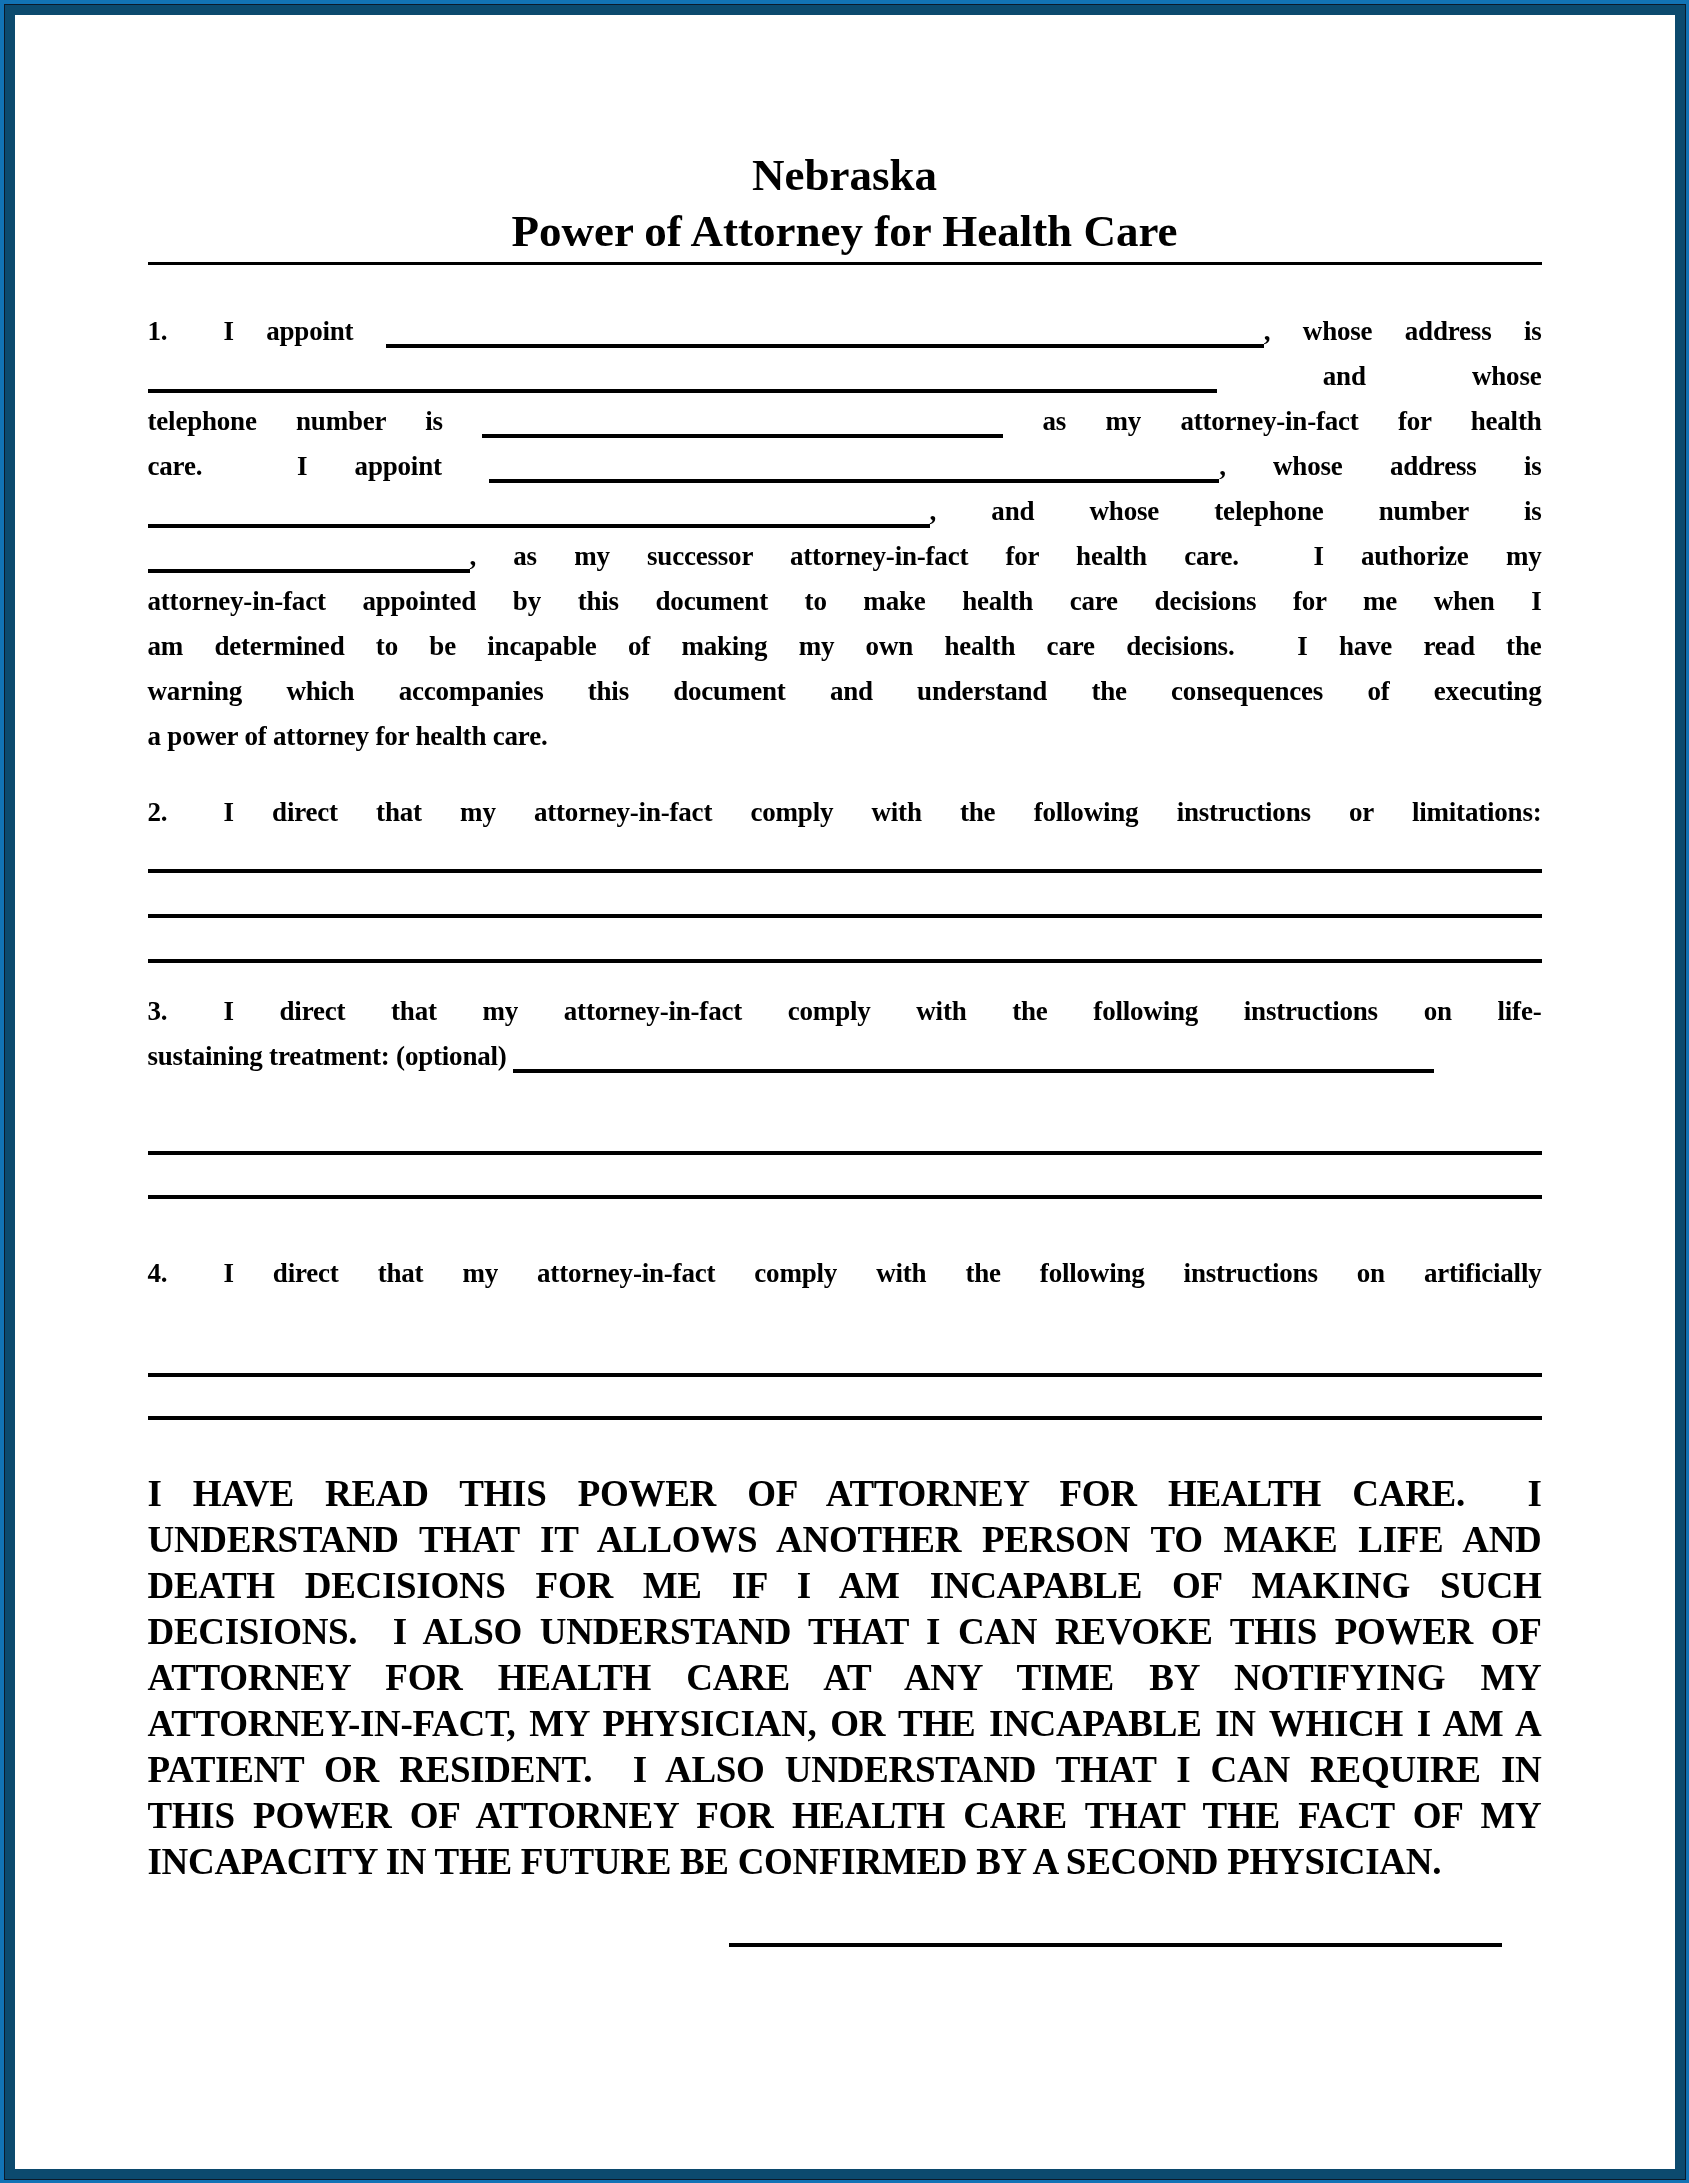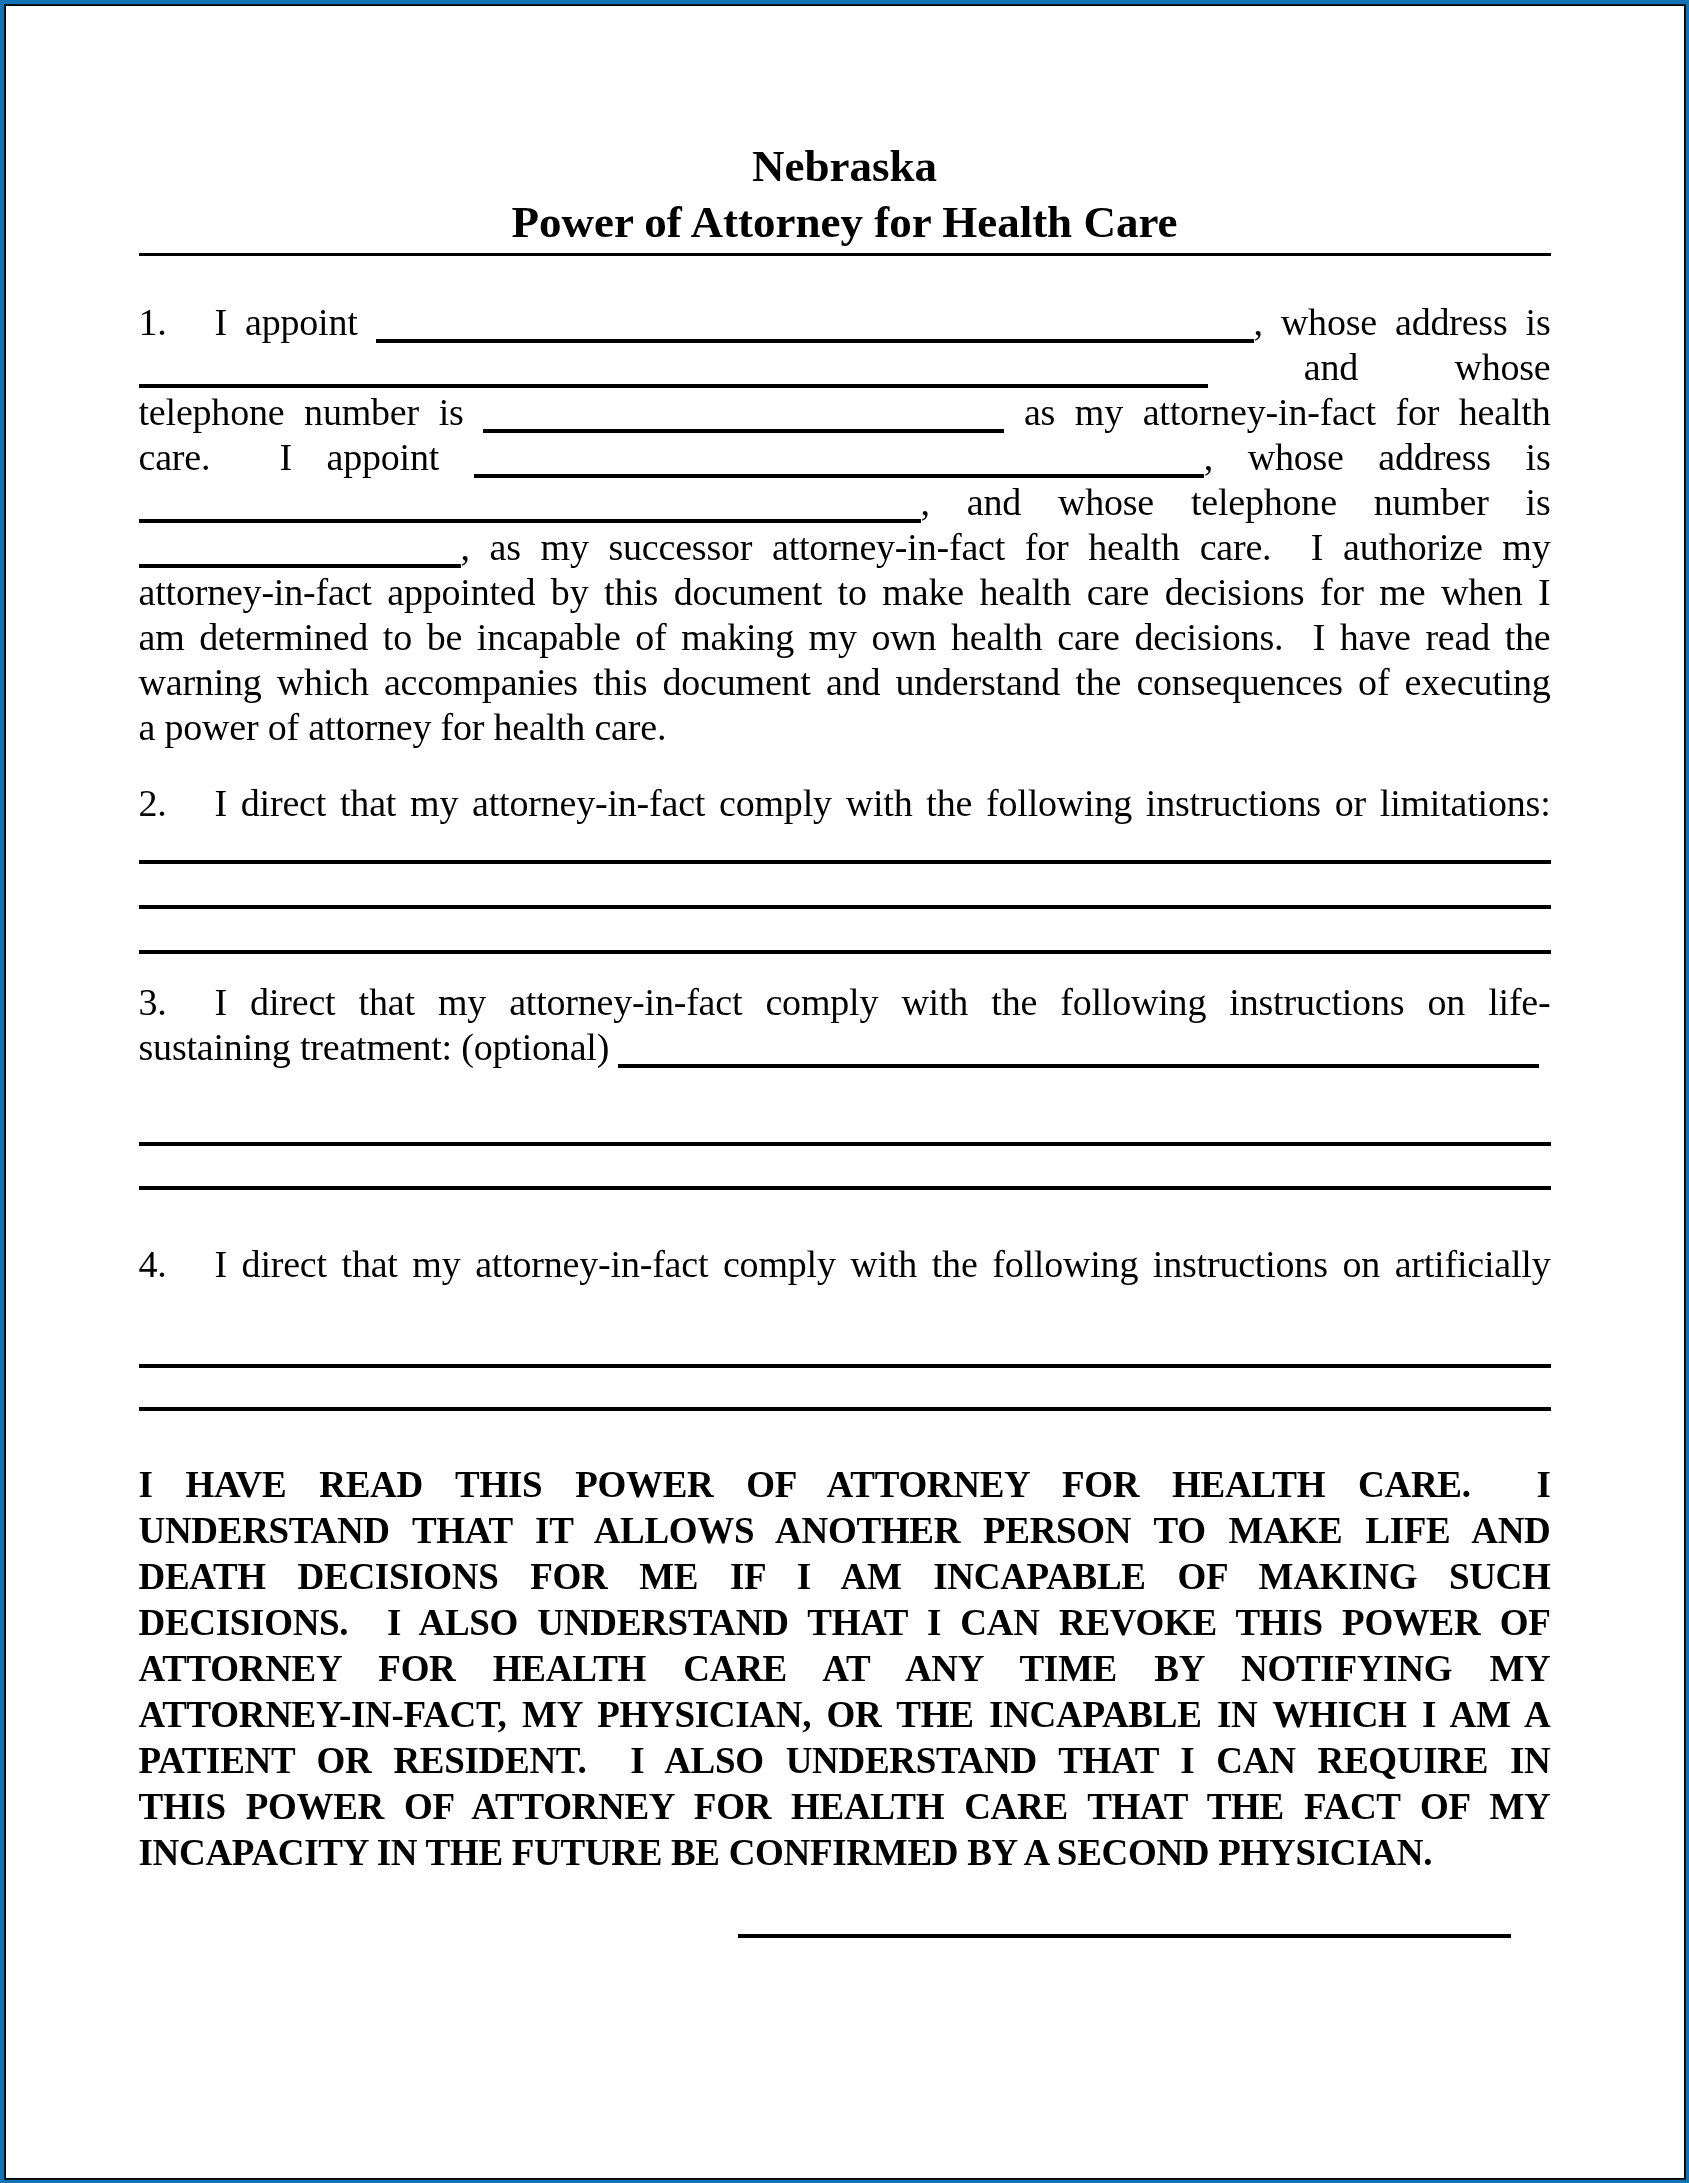--- a/index.html
+++ b/index.html
@@ -7,33 +7,33 @@
     width: 1689px; height: 2183px;
     font-family: "Liberation Serif", "DejaVu Serif", serif;
     color: #000000;
   }
   .frame {
     width: 1689px; height: 2183px; box-sizing: border-box;
     background: #1273b5; padding: 3.5px;
   }
   .frame-in {
     width: 100%; height: 100%; box-sizing: border-box;
-    border: 1.7px solid #0b1a2b; background: #000000; padding: 1px;
+    border: 1.7px solid #0b1a2b; background: #0c4a6e; padding: 10px;
   }
   .page {
     width: 100%; height: 100%; box-sizing: border-box;
     background: #ffffff; padding: 132px 133px 0 133px; overflow: hidden;
   }
   .title {
     text-align: center; font-weight: bold;
     font-size: 45px; line-height: 56px;
   }
   .title-rule { border-bottom: 3.5px solid #000; margin-top: 3.5px; }
 
-  .line { height: 45px; line-height: 45px; font-size: 38px; letter-spacing: -0.2px; white-space: normal; }
+  .line { height: 45px; line-height: 45px; font-size: 27px; letter-spacing: -0.2px; white-space: normal; font-weight: bold; }
   .j { text-align: justify; text-align-last: justify; }
   .pnum { display: inline-block; width: 76px; }
   .blank {
     display: inline-block; height: 26px;
     border-bottom: 4.3px solid #000; vertical-align: -7.8px;
   }
   .rule { border-bottom: 4.3px solid #000; box-sizing: border-box; }
 
   .p1 { margin-top: 44px; }
   .p2 { margin-top: 31px; }

